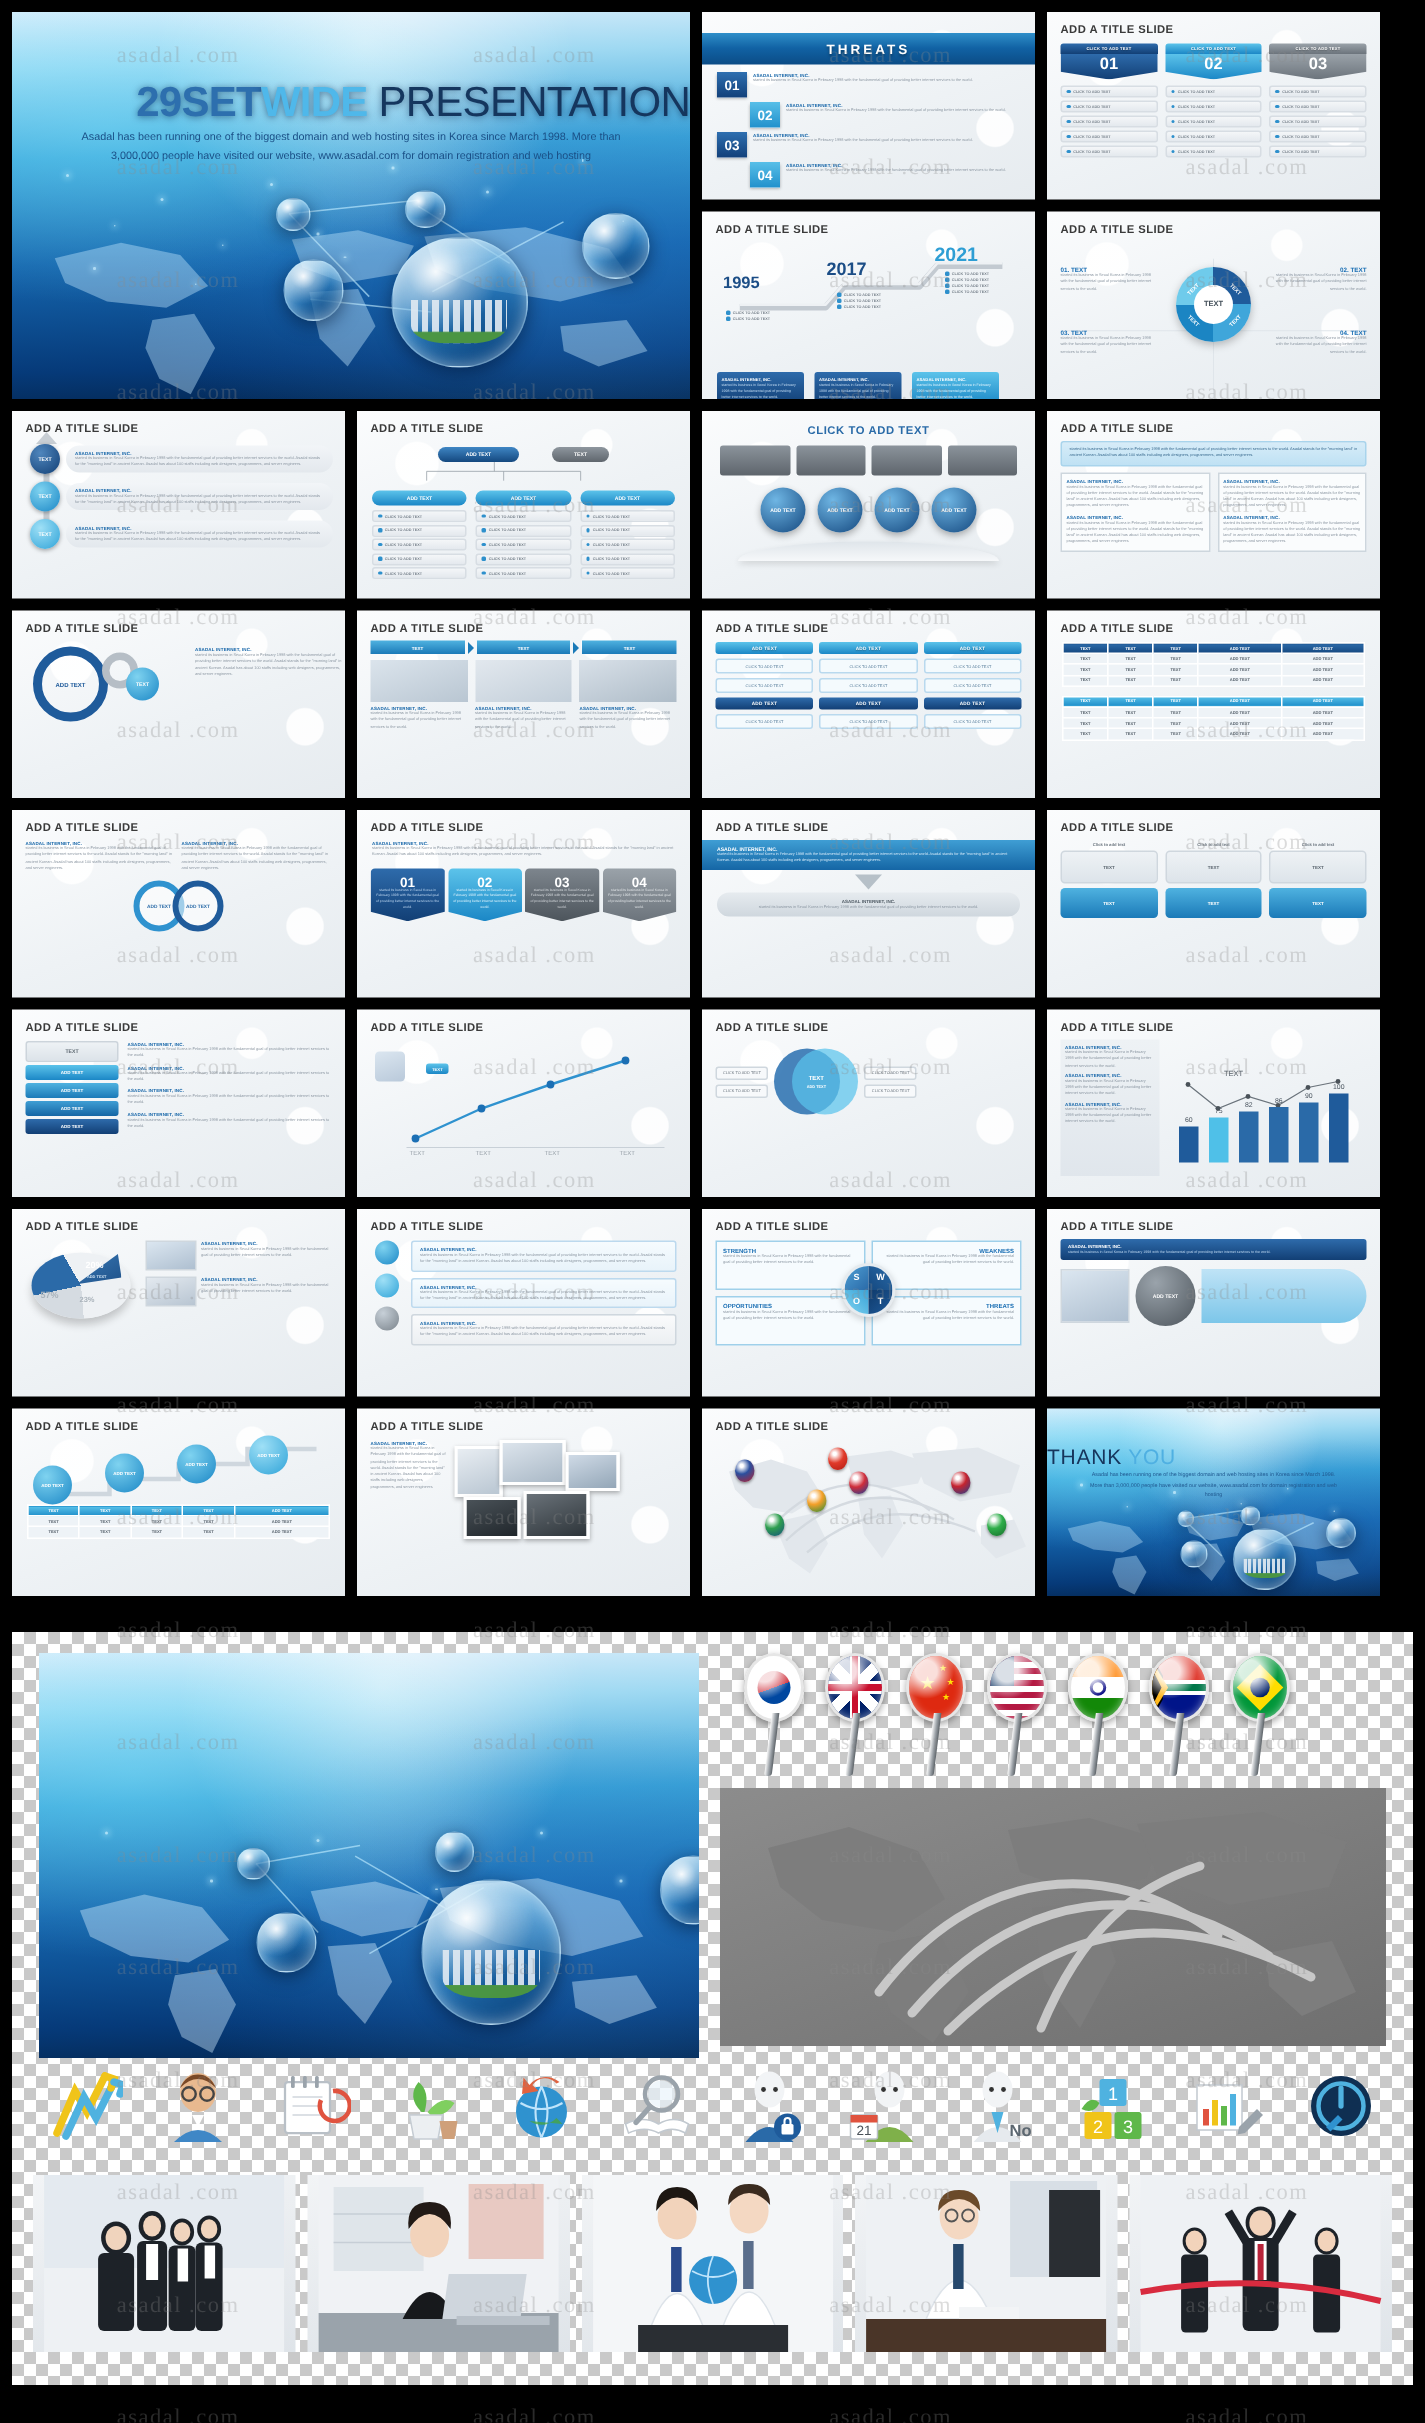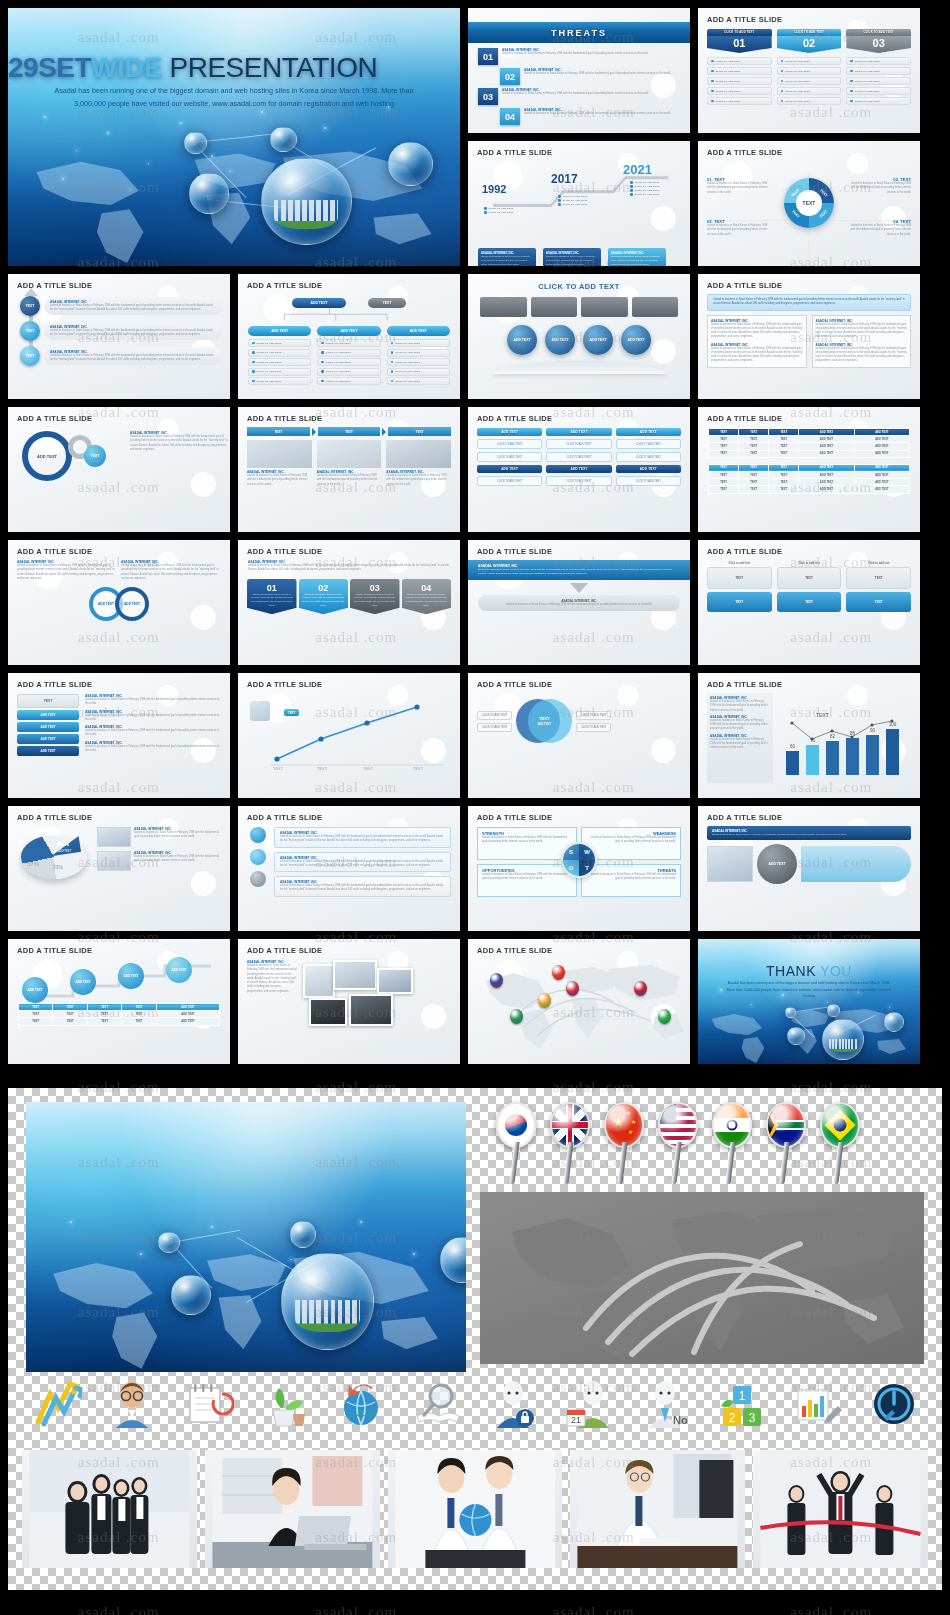--- a/index.html
+++ b/index.html
@@ -65,34 +65,34 @@
   .stars i{
     position:absolute; background:#cff2ff; border-radius:50%;
     box-shadow:0 0 4px 1px rgba(190,240,255,.85);
   }
   .worldmap{
     position:absolute; left:-4%; bottom:-6%; width:108%; height:56%;
     opacity:.5;
   }
   .hero-title{
     position:absolute; left:0; right:0; top:17%;
-    text-align:left; font-size:28px; letter-spacing:-.5px;
+    text-align:right; font-size:28px; letter-spacing:-.5px;
     text-shadow:0 1px 5px rgba(0,30,70,.55);
   }
   .hero-title .a{ color:#2d6fae; font-weight:700; }
   .hero-title .b{ color:#4fb8ea; font-weight:700; }
   .hero-title .c{ color:#15365e; font-weight:400; }
   .hero-sub{
     position:absolute; left:10%; right:10%; top:30%;
     text-align:center; font-size:7.2px; line-height:1.75;
     color:#1a4f86;
   }
   .thankyou{
     position:absolute; left:0; right:0; top:19%;
-    text-align:center; font-size:14px; letter-spacing:.5px;
+    font-size:14px; letter-spacing:.5px;
   }
   .thankyou .a{ color:#16355c; font-weight:400; }
   .thankyou .b{ color:#4fb0e2; font-weight:400; }
   .thankyou-sub{
     position:absolute; left:12%; right:12%; top:33%;
     text-align:center; font-size:3.6px; line-height:1.8; color:#215a91;
   }
 
   
   .cluster{ position:absolute; inset:0; }
@@ -333,21 +333,21 @@
 
       <div class="row" style="margin:0">
 
         <div class="slide sm paper">
           <div class="slide-title">ADD A TITLE SLIDE</div>
           <div style="position:relative;height:100%">
             <svg viewBox="0 0 222 60" style="position:absolute;left:0;top:8px;width:100%;height:52px">
               <path d="M12 46 L78 46 L92 30 L150 30 L164 14 L214 14" fill="none" stroke="#c3cad1" stroke-width="5" stroke-linejoin="round"></path>
               <path d="M12 44 L78 44 L92 28 L150 28 L164 12 L214 12" fill="none" stroke="#eef1f4" stroke-width="2" stroke-linejoin="round"></path>
             </svg>
-            <div style="position:absolute;left:14px;top:26px;font-size:11px;font-weight:700;color:#1b4d86">1992</div>
+            <div style="position:absolute;left:14px;top:26px;font-size:11px;font-weight:700;color:#1b4d86">1995</div>
             <div style="position:absolute;left:83px;top:15px;font-size:12px;font-weight:700;color:#1b4d86">2017</div>
             <div style="position:absolute;left:155px;top:5px;font-size:13px;font-weight:700;color:#2e9ed4">2021</div>
             <div style="position:absolute;left:16px;top:50px;display:flex;flex-direction:column;gap:1px">
               <div class="bullet" style="border:none;background:none;padding:0">CLICK TO ADD TEXT</div>
               <div class="bullet" style="border:none;background:none;padding:0">CLICK TO ADD TEXT</div>
             </div>
             <div style="position:absolute;left:90px;top:38px;display:flex;flex-direction:column;gap:1px">
               <div class="bullet" style="border:none;background:none;padding:0">CLICK TO ADD TEXT</div>
               <div class="bullet" style="border:none;background:none;padding:0">CLICK TO ADD TEXT</div>
               <div class="bullet" style="border:none;background:none;padding:0">CLICK TO ADD TEXT</div>

